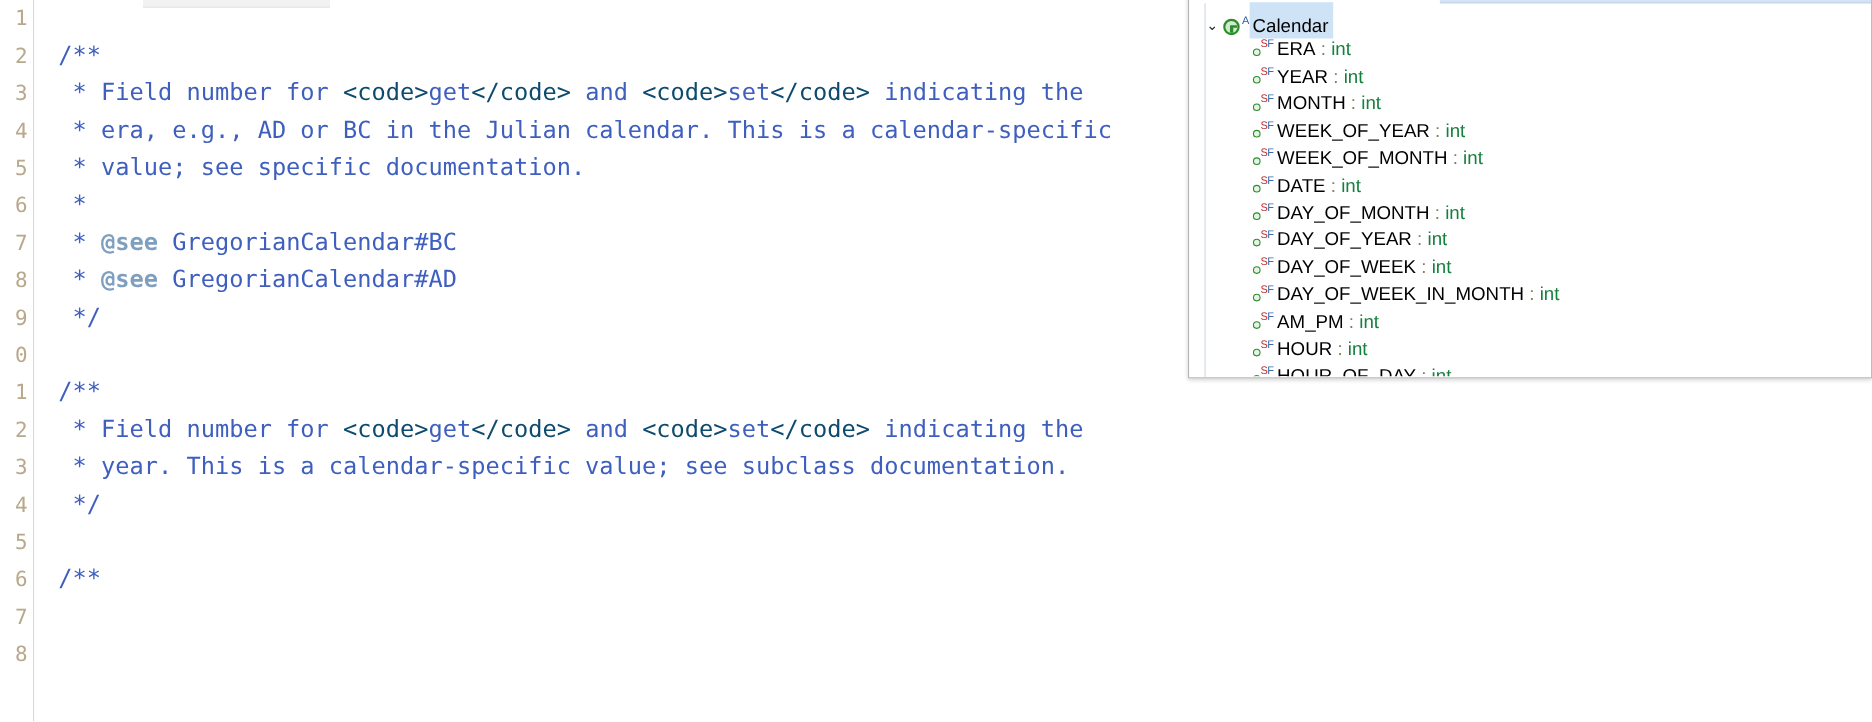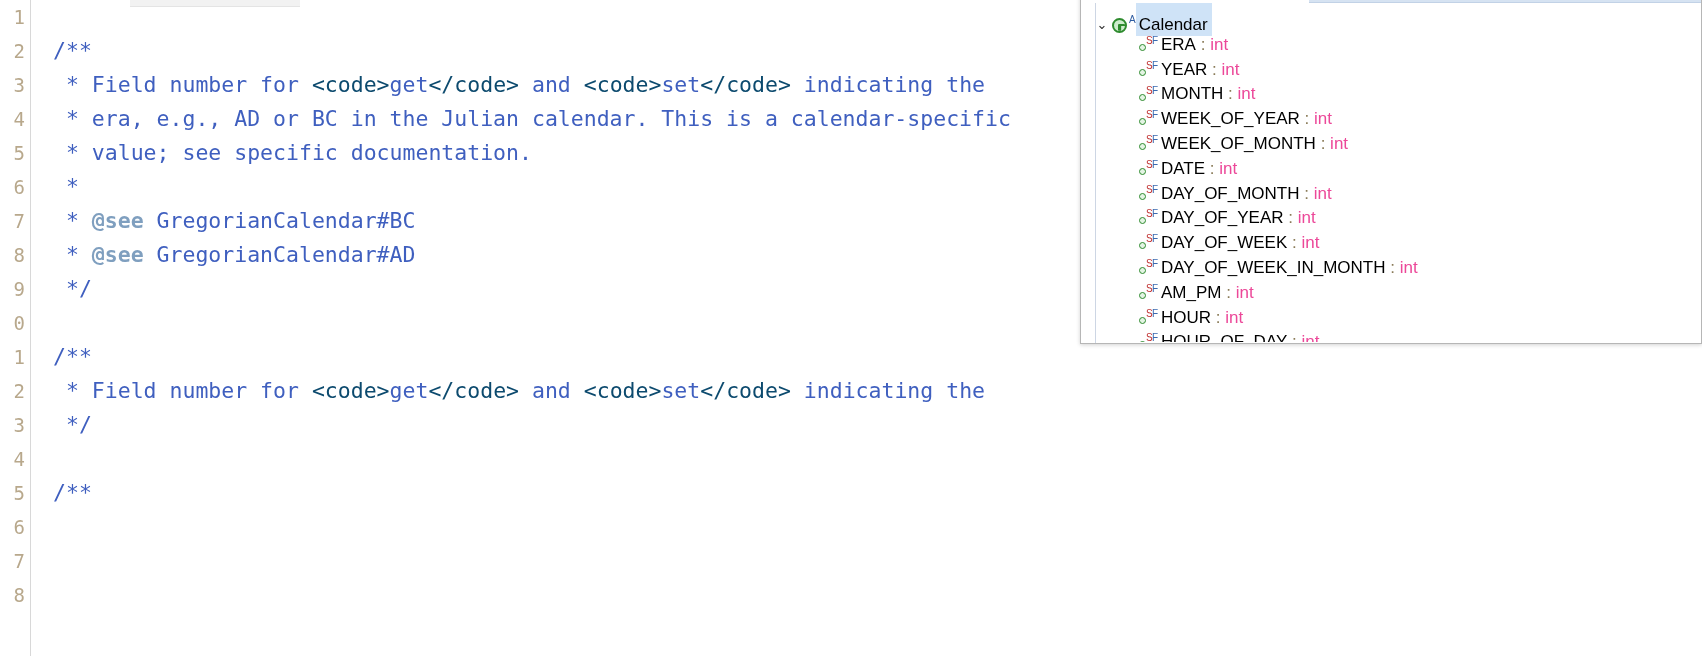--- a/index.html
+++ b/index.html
@@ -158,21 +158,21 @@
   .orow .twisty {
     display: inline-block;
     width: 20px;
     text-align: center;
     color: #2b2b2b;
     font-size: 13px;
     vertical-align: middle;
     font-family: "DejaVu Sans", sans-serif;
   }
   .orow .olabel { vertical-align: middle; }
-  .orow .otype  { color: #ec4899; vertical-align: middle; }
+  .orow .otype  { color: #15803d; vertical-align: middle; }
   .orow .ocolon { color: #8a7b58; vertical-align: middle; }
 
   .orow.root { padding-left: 11px; }
   .orow.root .olabel {
     background: #cfe3f7;
     padding: 12px 4px 2px 3px;
   }
   .orow.child { padding-left: 58px; }
 
   
@@ -288,20 +288,21 @@
       <div class="cline"><span class="jdoc"> * Field number for </span><span class="jdoc-tag">&lt;code&gt;</span><span class="jdoc">get</span><span class="jdoc-tag">&lt;/code&gt;</span><span class="jdoc"> and </span><span class="jdoc-tag">&lt;code&gt;</span><span class="jdoc">set</span><span class="jdoc-tag">&lt;/code&gt;</span><span class="jdoc"> indicating the</span></div>
       <div class="cline"><span class="jdoc"> * era, e.g., AD or BC in the Julian calendar. This is a calendar-specific</span></div>
       <div class="cline"><span class="jdoc"> * value; see specific documentation.</span></div>
       <div class="cline"><span class="jdoc"> *</span></div>
       <div class="cline"><span class="jdoc"> * </span><span class="jdoc-kw">@see</span><span class="jdoc"> GregorianCalendar#BC</span></div>
       <div class="cline"><span class="jdoc"> * </span><span class="jdoc-kw">@see</span><span class="jdoc"> GregorianCalendar#AD</span></div>
       <div class="cline"><span class="jdoc"> */</span></div>
       <div class="cline"></div>
       <div class="cline"><span class="jdoc">/**</span></div>
       <div class="cline"><span class="jdoc"> * Field number for </span><span class="jdoc-tag">&lt;code&gt;</span><span class="jdoc">get</span><span class="jdoc-tag">&lt;/code&gt;</span><span class="jdoc"> and </span><span class="jdoc-tag">&lt;code&gt;</span><span class="jdoc">set</span><span class="jdoc-tag">&lt;/code&gt;</span><span class="jdoc"> indicating the</span></div>
+      <div class="cline"><span class="jdoc"> * year. This is a calendar-specific value; see subclass documentation.</span></div>
       <div class="cline"><span class="jdoc"> */</span></div>
       <div class="cline"></div>
       <div class="cline"><span class="jdoc">/**</span></div>
     </div>
 
   <div id="outline">
     <div id="outline-filter"></div>
     <div id="tree-guide"></div>
     <div id="outline-tree">
         <div class="orow root"><span class="twisty">⌄</span><span class="icon-class"></span><span class="icon-sup">A</span><span class="olabel">Calendar</span></div>

